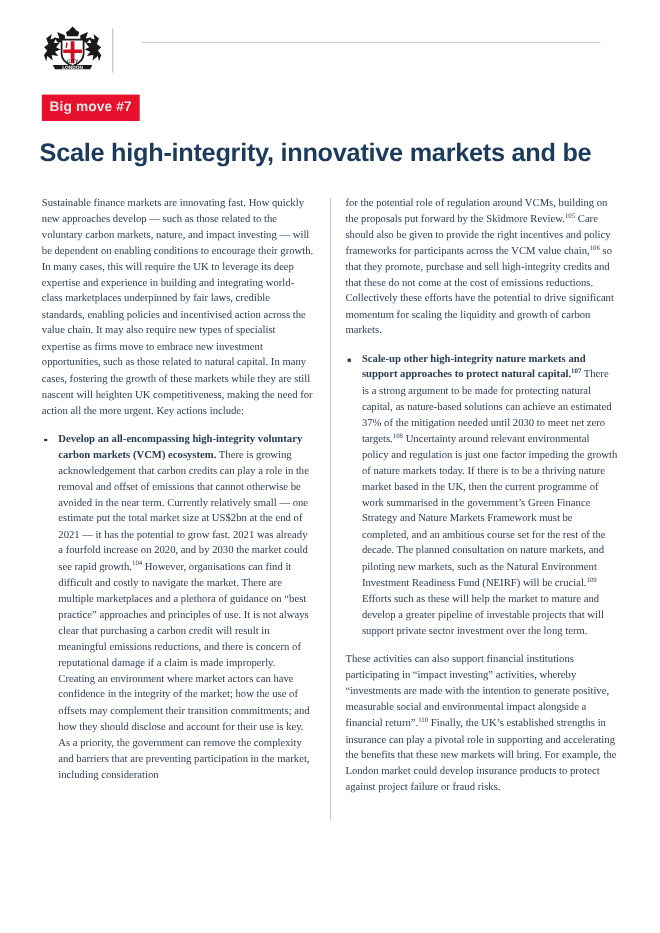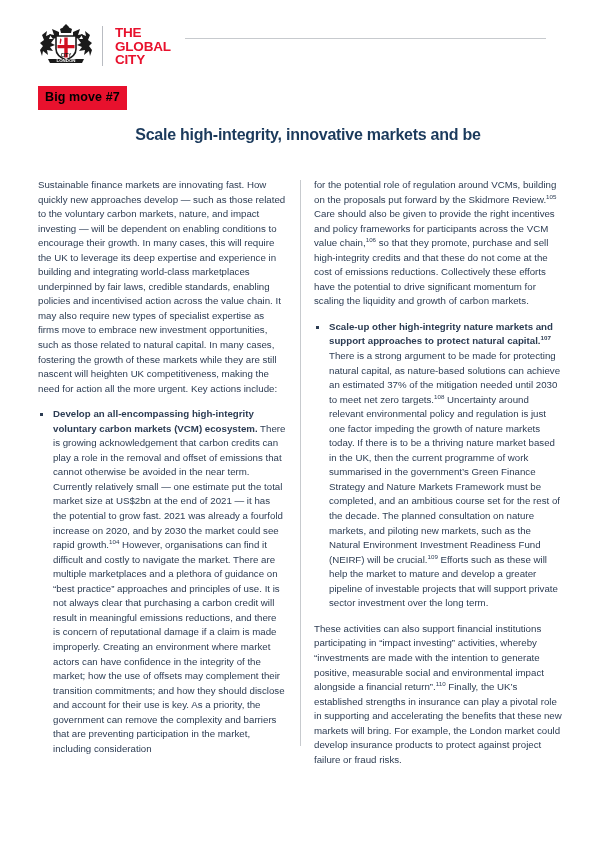--- a/index.html
+++ b/index.html
@@ -64,49 +64,49 @@
     margin-top: 16px;
     align-self: flex-start;
   }
 
   
   .badge {
     position: absolute;
     left: 38px;
     top: 86px;
     background: #e8112d;
-    color: #000000;
+    color: #e5e5e5;
     font-weight: bold;
     font-size: 12.5px;
     line-height: 12.5px;
     padding: 5px 7px 6px 7px;
     letter-spacing: 0.1px;
   }
   .page-title {
     position: absolute;
-    left: 48px;
+    left: 36px;
     top: 110px;
     width: 520px;
-    font-size: 16px;
+    font-size: 23px;
     line-height: 27px;
     font-weight: bold;
     color: #1b3a5c;
     letter-spacing: -0.25px;
-    text-align: center;
   }
   .page-title .l2 { display: block; }
 
   
   .columns {
     position: absolute;
     left: 38px;
     top: 178px;
     width: 524px;
     display: flex;
     gap: 0;
+    font-family: Liberation Serif, serif;
   }
   .col {
     width: 248px;
     flex: 0 0 248px;
   }
   .col-gap {
     width: 28px;
     flex: 0 0 28px;
     position: relative;
   }
@@ -185,25 +185,20 @@
 
       <path d="M22.2 15.2 L23.6 16.6 L22.6 21.2 L21.6 20.2 Z" fill="#d01020"></path>
 
       <path d="M10 36 H46 L44 40 H12 Z" fill="#1a1a1a"></path>
       <text x="28" y="34.2" font-family="Liberation Sans, sans-serif" font-size="4.6" font-weight="bold" fill="#1a1a1a" text-anchor="middle">CITY</text>
       <text x="28" y="39.4" font-family="Liberation Sans, sans-serif" font-size="4.4" font-weight="bold" fill="#ffffff" text-anchor="middle">LONDON</text>
     </svg>
 
     <div class="logo-divider"></div>
 
-    <div class="wordmark">
-      <div>THE</div>
-      <div>GLOBAL</div>
-      <div>CITY</div>
-    </div>
 
     <div class="header-rule"></div>
   </div>
 
   <div class="badge">Big move #7</div>
 
   <h1 class="page-title">
     <span class="l1">Scale high-integrity, innovative markets and be</span>
   </h1>
 

